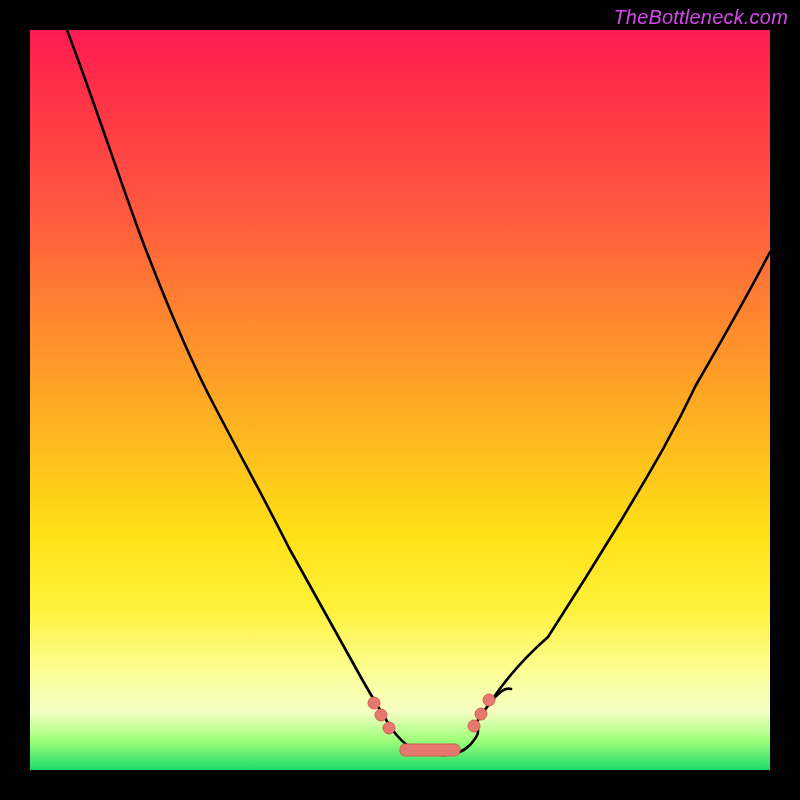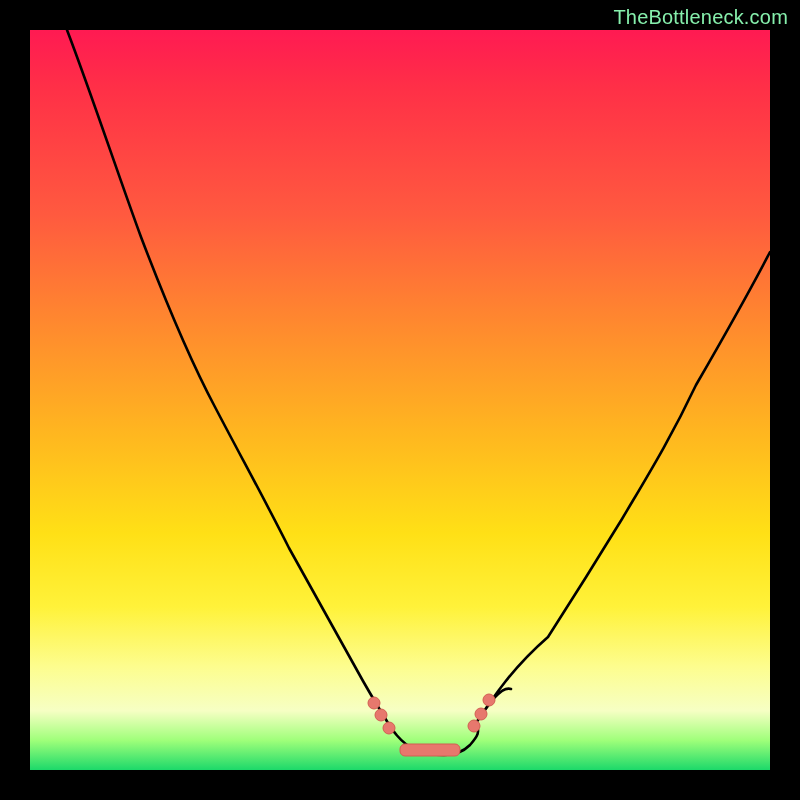--- a/index.html
+++ b/index.html
@@ -36,24 +36,25 @@
       #fdfd8e 86%,
       #f6ffc4 92%,
       #9fff7a 96%,
       #1cd96a 100%
     );
   }
   .watermark {
     position: absolute;
     top: 6px;
     right: 12px;
-    color: #86efac;
+    color: #d946ef;
     font-size: 20px;
     letter-spacing: 0.2px;
     user-select: none;
+    font-style: italic;
   }
   svg.curve {
     position: absolute;
     left: 0;
     top: 0;
     width: 740px;
     height: 740px;
     overflow: visible;
   }
   .curve-path {

